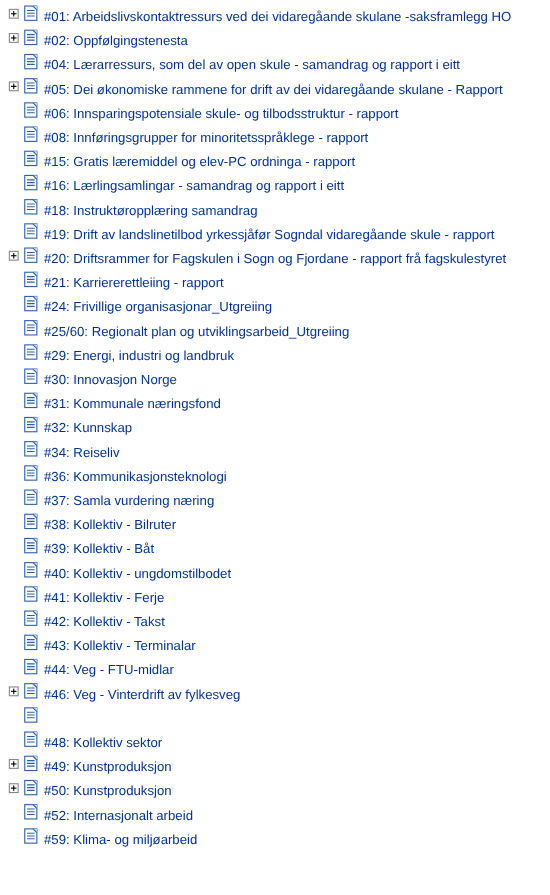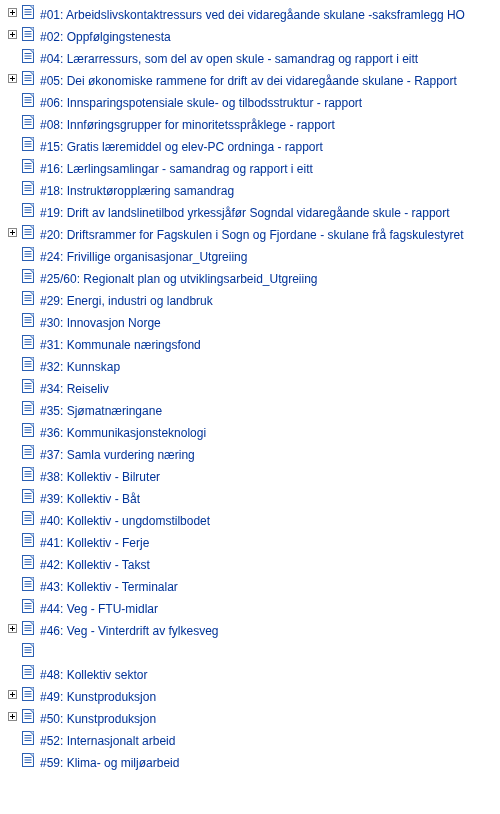--- a/index.html
+++ b/index.html
@@ -225,21 +225,35 @@
       <span class="doc-icon">
 <svg width="14" height="16" viewBox="0 0 14 16">
   <rect x="1.5" y="1.5" width="11" height="13" fill="#ffffff" stroke="#2b5fb2" stroke-width="1"></rect>
   <polygon points="9,1.5 12.5,1.5 12.5,5" fill="#cfe0f5"></polygon>
   <line x1="9" y1="1.5" x2="12.5" y2="5" stroke="#2b5fb2" stroke-width="1"></line>
   <line x1="3.5" y1="5.5" x2="10.5" y2="5.5" stroke="#2b5fb2" stroke-width="1"></line>
   <line x1="3.5" y1="8" x2="10.5" y2="8" stroke="#2b5fb2" stroke-width="1"></line>
   <line x1="3.5" y1="10.5" x2="10.5" y2="10.5" stroke="#2b5fb2" stroke-width="1"></line>
 </svg>
       </span>
-      <span class="item-label">#20: Driftsrammer for Fagskulen i Sogn og Fjordane - skulane frå fagskulestyret</span>
+      <span class="item-label">#20: Driftsrammer for Fagskulen i Sogn og Fjordane - rapport frå fagskulestyret</span>
+    </div>
+    <div class="tree-item">
+      <span class="expand-col"></span>
+      <span class="doc-icon">
+<svg width="14" height="16" viewBox="0 0 14 16">
+  <rect x="1.5" y="1.5" width="11" height="13" fill="#ffffff" stroke="#2b5fb2" stroke-width="1"></rect>
+  <polygon points="9,1.5 12.5,1.5 12.5,5" fill="#cfe0f5"></polygon>
+  <line x1="9" y1="1.5" x2="12.5" y2="5" stroke="#2b5fb2" stroke-width="1"></line>
+  <line x1="3.5" y1="5.5" x2="10.5" y2="5.5" stroke="#2b5fb2" stroke-width="1"></line>
+  <line x1="3.5" y1="8" x2="10.5" y2="8" stroke="#2b5fb2" stroke-width="1"></line>
+  <line x1="3.5" y1="10.5" x2="10.5" y2="10.5" stroke="#2b5fb2" stroke-width="1"></line>
+</svg>
+      </span>
+      <span class="item-label">#21: Karriererettleiing - rapport</span>
     </div>
     <div class="tree-item">
       <span class="expand-col"></span>
       <span class="doc-icon">
 <svg width="14" height="16" viewBox="0 0 14 16">
   <rect x="1.5" y="1.5" width="11" height="13" fill="#ffffff" stroke="#2b5fb2" stroke-width="1"></rect>
   <polygon points="9,1.5 12.5,1.5 12.5,5" fill="#cfe0f5"></polygon>
   <line x1="9" y1="1.5" x2="12.5" y2="5" stroke="#2b5fb2" stroke-width="1"></line>
   <line x1="3.5" y1="5.5" x2="10.5" y2="5.5" stroke="#2b5fb2" stroke-width="1"></line>
   <line x1="3.5" y1="8" x2="10.5" y2="8" stroke="#2b5fb2" stroke-width="1"></line>
@@ -324,34 +338,20 @@
 <svg width="14" height="16" viewBox="0 0 14 16">
   <rect x="1.5" y="1.5" width="11" height="13" fill="#ffffff" stroke="#2b5fb2" stroke-width="1"></rect>
   <polygon points="9,1.5 12.5,1.5 12.5,5" fill="#cfe0f5"></polygon>
   <line x1="9" y1="1.5" x2="12.5" y2="5" stroke="#2b5fb2" stroke-width="1"></line>
   <line x1="3.5" y1="5.5" x2="10.5" y2="5.5" stroke="#2b5fb2" stroke-width="1"></line>
   <line x1="3.5" y1="8" x2="10.5" y2="8" stroke="#2b5fb2" stroke-width="1"></line>
   <line x1="3.5" y1="10.5" x2="10.5" y2="10.5" stroke="#2b5fb2" stroke-width="1"></line>
 </svg>
       </span>
       <span class="item-label">#34:  Reiseliv</span>
-    </div>
-    <div class="tree-item">
-      <span class="expand-col"></span>
-      <span class="doc-icon">
-<svg width="14" height="16" viewBox="0 0 14 16">
-  <rect x="1.5" y="1.5" width="11" height="13" fill="#ffffff" stroke="#2b5fb2" stroke-width="1"></rect>
-  <polygon points="9,1.5 12.5,1.5 12.5,5" fill="#cfe0f5"></polygon>
-  <line x1="9" y1="1.5" x2="12.5" y2="5" stroke="#2b5fb2" stroke-width="1"></line>
-  <line x1="3.5" y1="5.5" x2="10.5" y2="5.5" stroke="#2b5fb2" stroke-width="1"></line>
-  <line x1="3.5" y1="8" x2="10.5" y2="8" stroke="#2b5fb2" stroke-width="1"></line>
-  <line x1="3.5" y1="10.5" x2="10.5" y2="10.5" stroke="#2b5fb2" stroke-width="1"></line>
-</svg>
-      </span>
-      <span class="item-label">#35:  Sjømatnæringane</span>
     </div>
     <div class="tree-item">
       <span class="expand-col"></span>
       <span class="doc-icon">
 <svg width="14" height="16" viewBox="0 0 14 16">
   <rect x="1.5" y="1.5" width="11" height="13" fill="#ffffff" stroke="#2b5fb2" stroke-width="1"></rect>
   <polygon points="9,1.5 12.5,1.5 12.5,5" fill="#cfe0f5"></polygon>
   <line x1="9" y1="1.5" x2="12.5" y2="5" stroke="#2b5fb2" stroke-width="1"></line>
   <line x1="3.5" y1="5.5" x2="10.5" y2="5.5" stroke="#2b5fb2" stroke-width="1"></line>
   <line x1="3.5" y1="8" x2="10.5" y2="8" stroke="#2b5fb2" stroke-width="1"></line>

